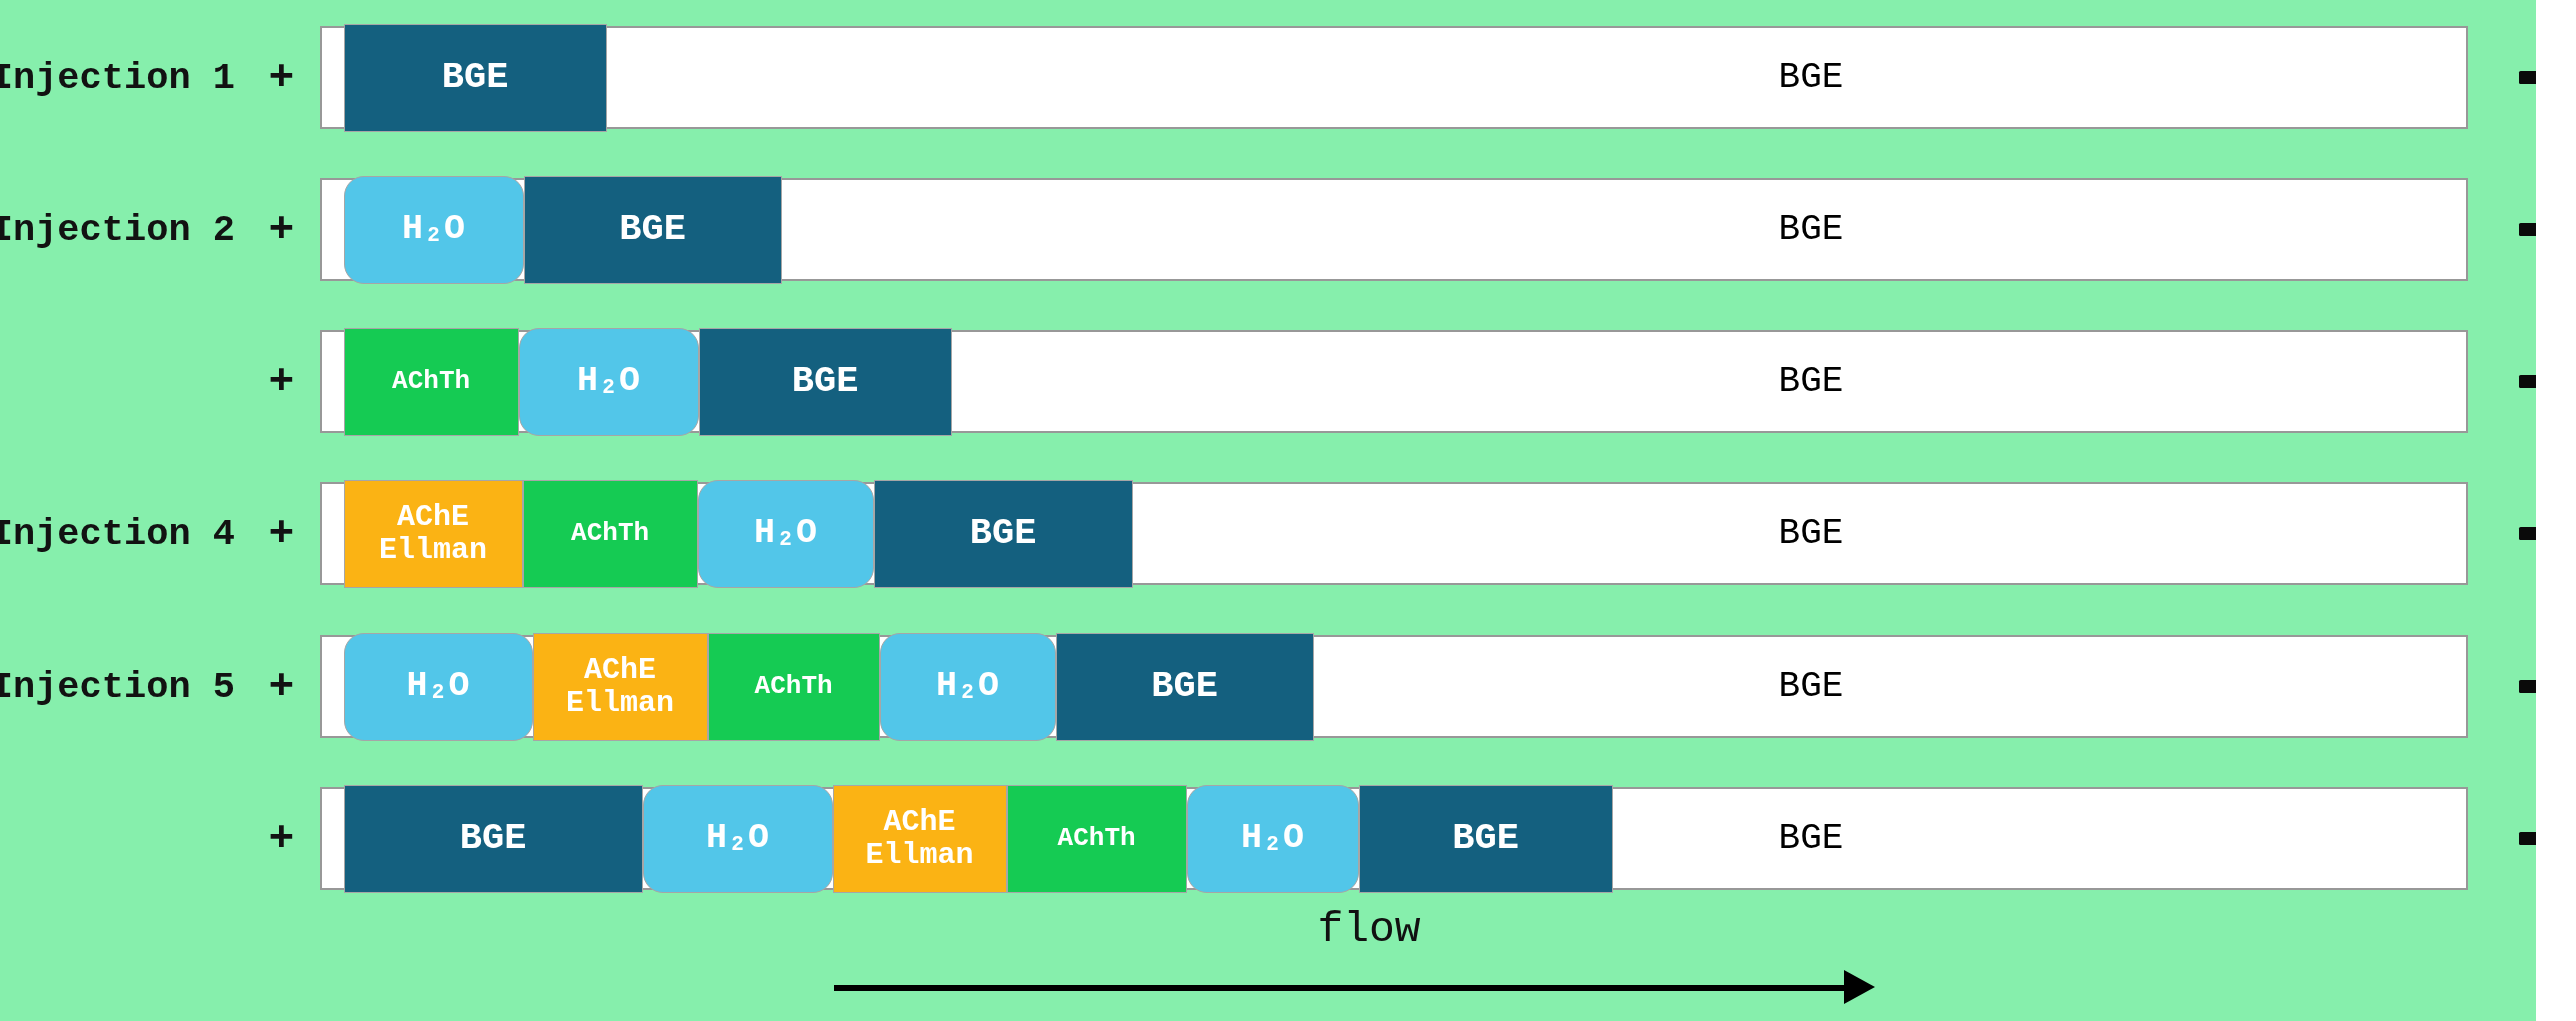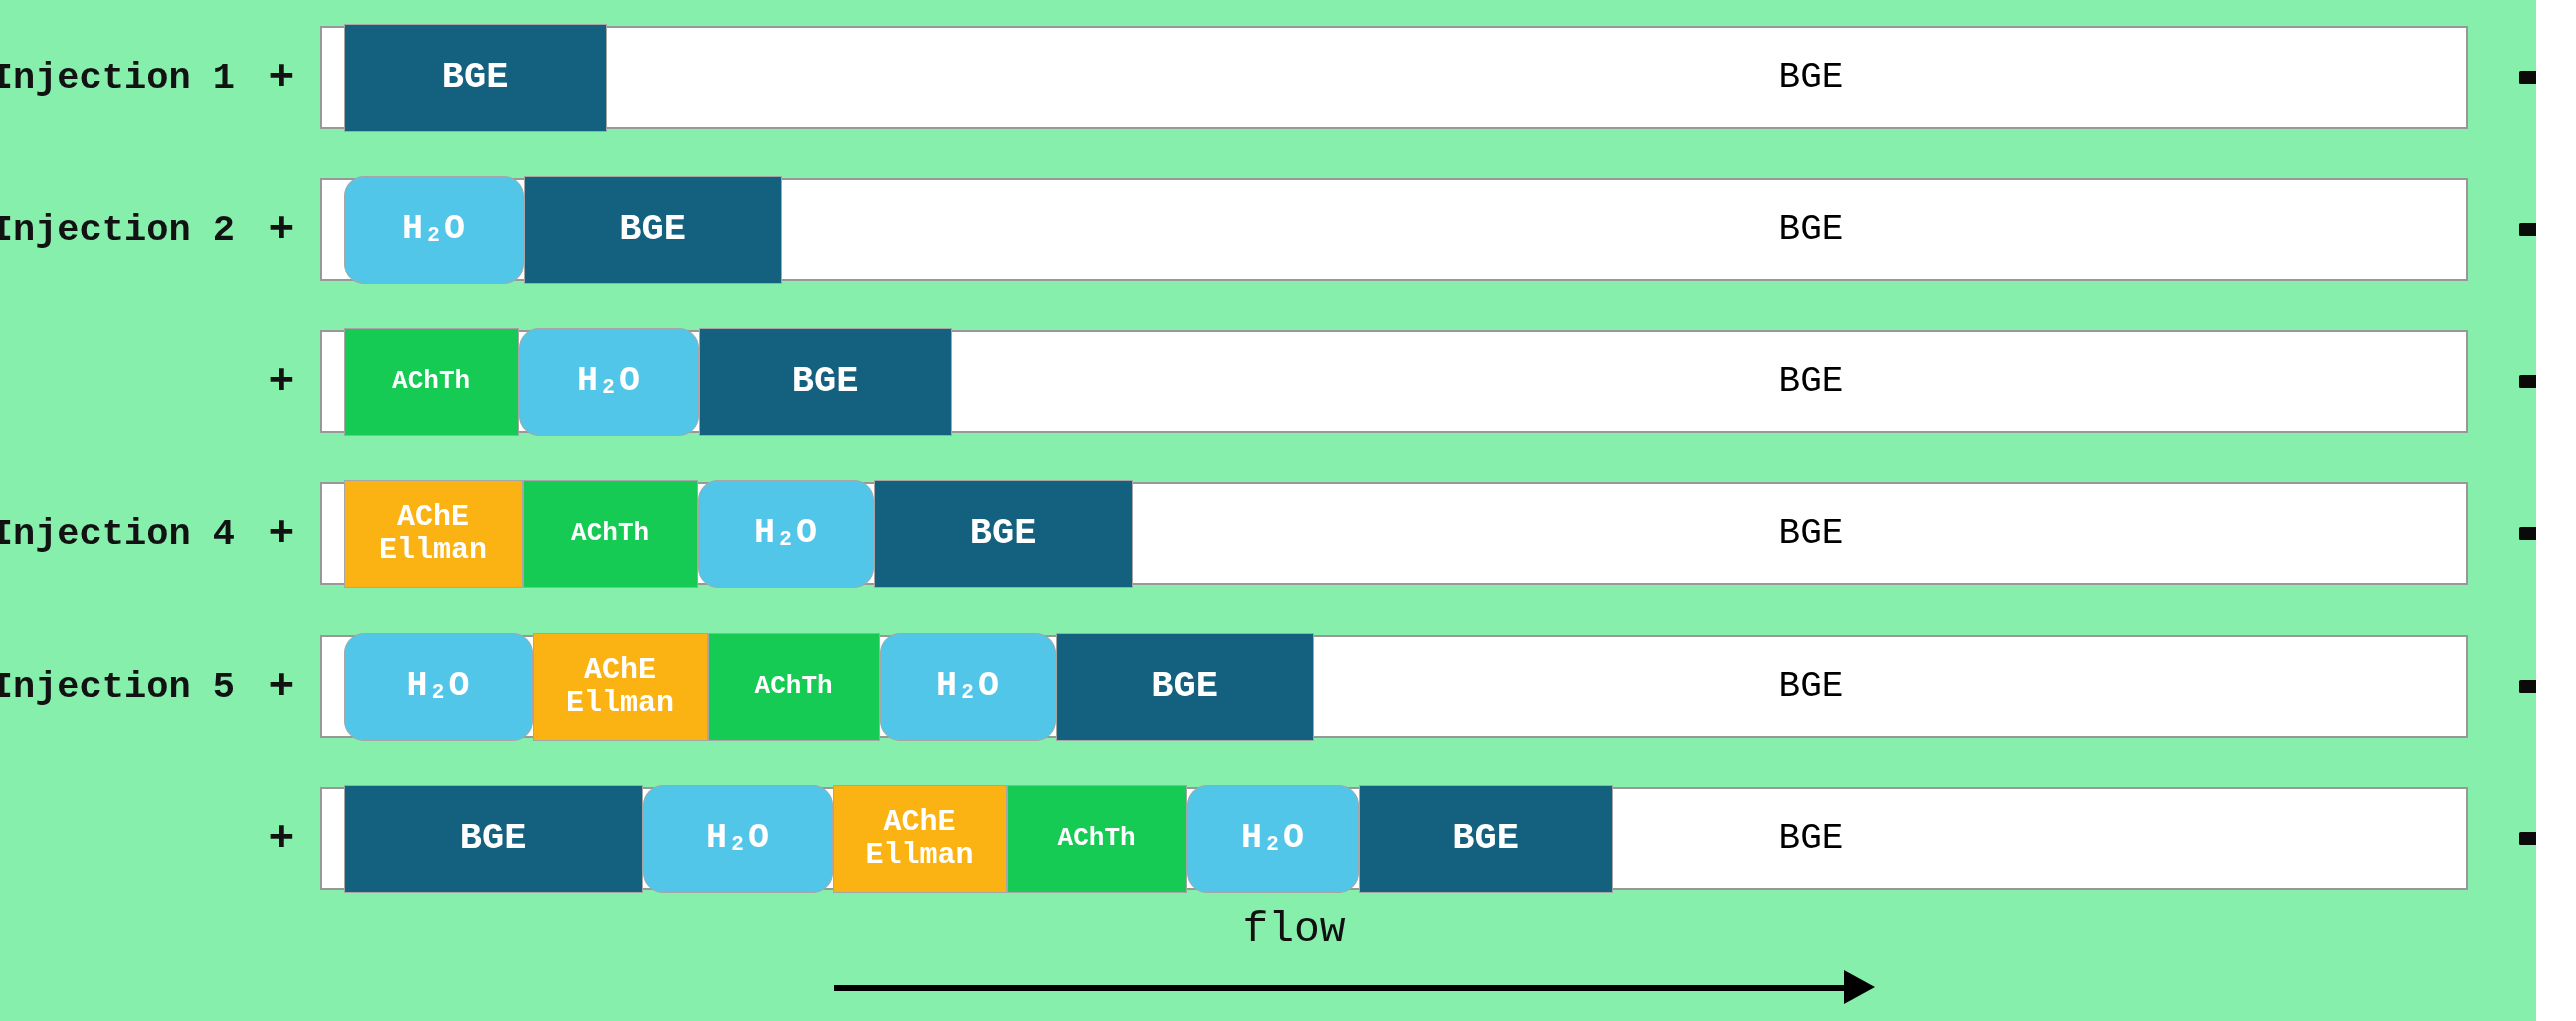--- a/index.html
+++ b/index.html
@@ -43,21 +43,21 @@
     position: absolute; left: 1489px; top: 0; height: 100%;
     transform: translateX(-50%);
     display: flex; align-items: center;
     font-size: 36px; font-weight: 400; color: #000000; white-space: nowrap;
   }
   .minus {
     position: absolute; left: 2519px; top: 50%; margin-top: -6.4px;
     width: 34px; height: 13px; background: #0a0a0a; border-radius: 1.6px;
   }
   .flow-text {
-    position: absolute; left: 1294px; top: 905px; transform: translateX(-50%);
+    position: absolute; left: 1369px; top: 905px; transform: translateX(-50%);
     font-size: 43px; font-weight: 400; color: #111111;
   }
   .arrow-line {
     position: absolute; left: 834px; top: 985px; width: 1011px; height: 6.4px;
     background: #000000;
   }
   .arrow-head {
     position: absolute; left: 1844px; top: 970px; width: 0; height: 0;
     border-left: 31px solid #000000;
     border-top: 17.7px solid transparent;

